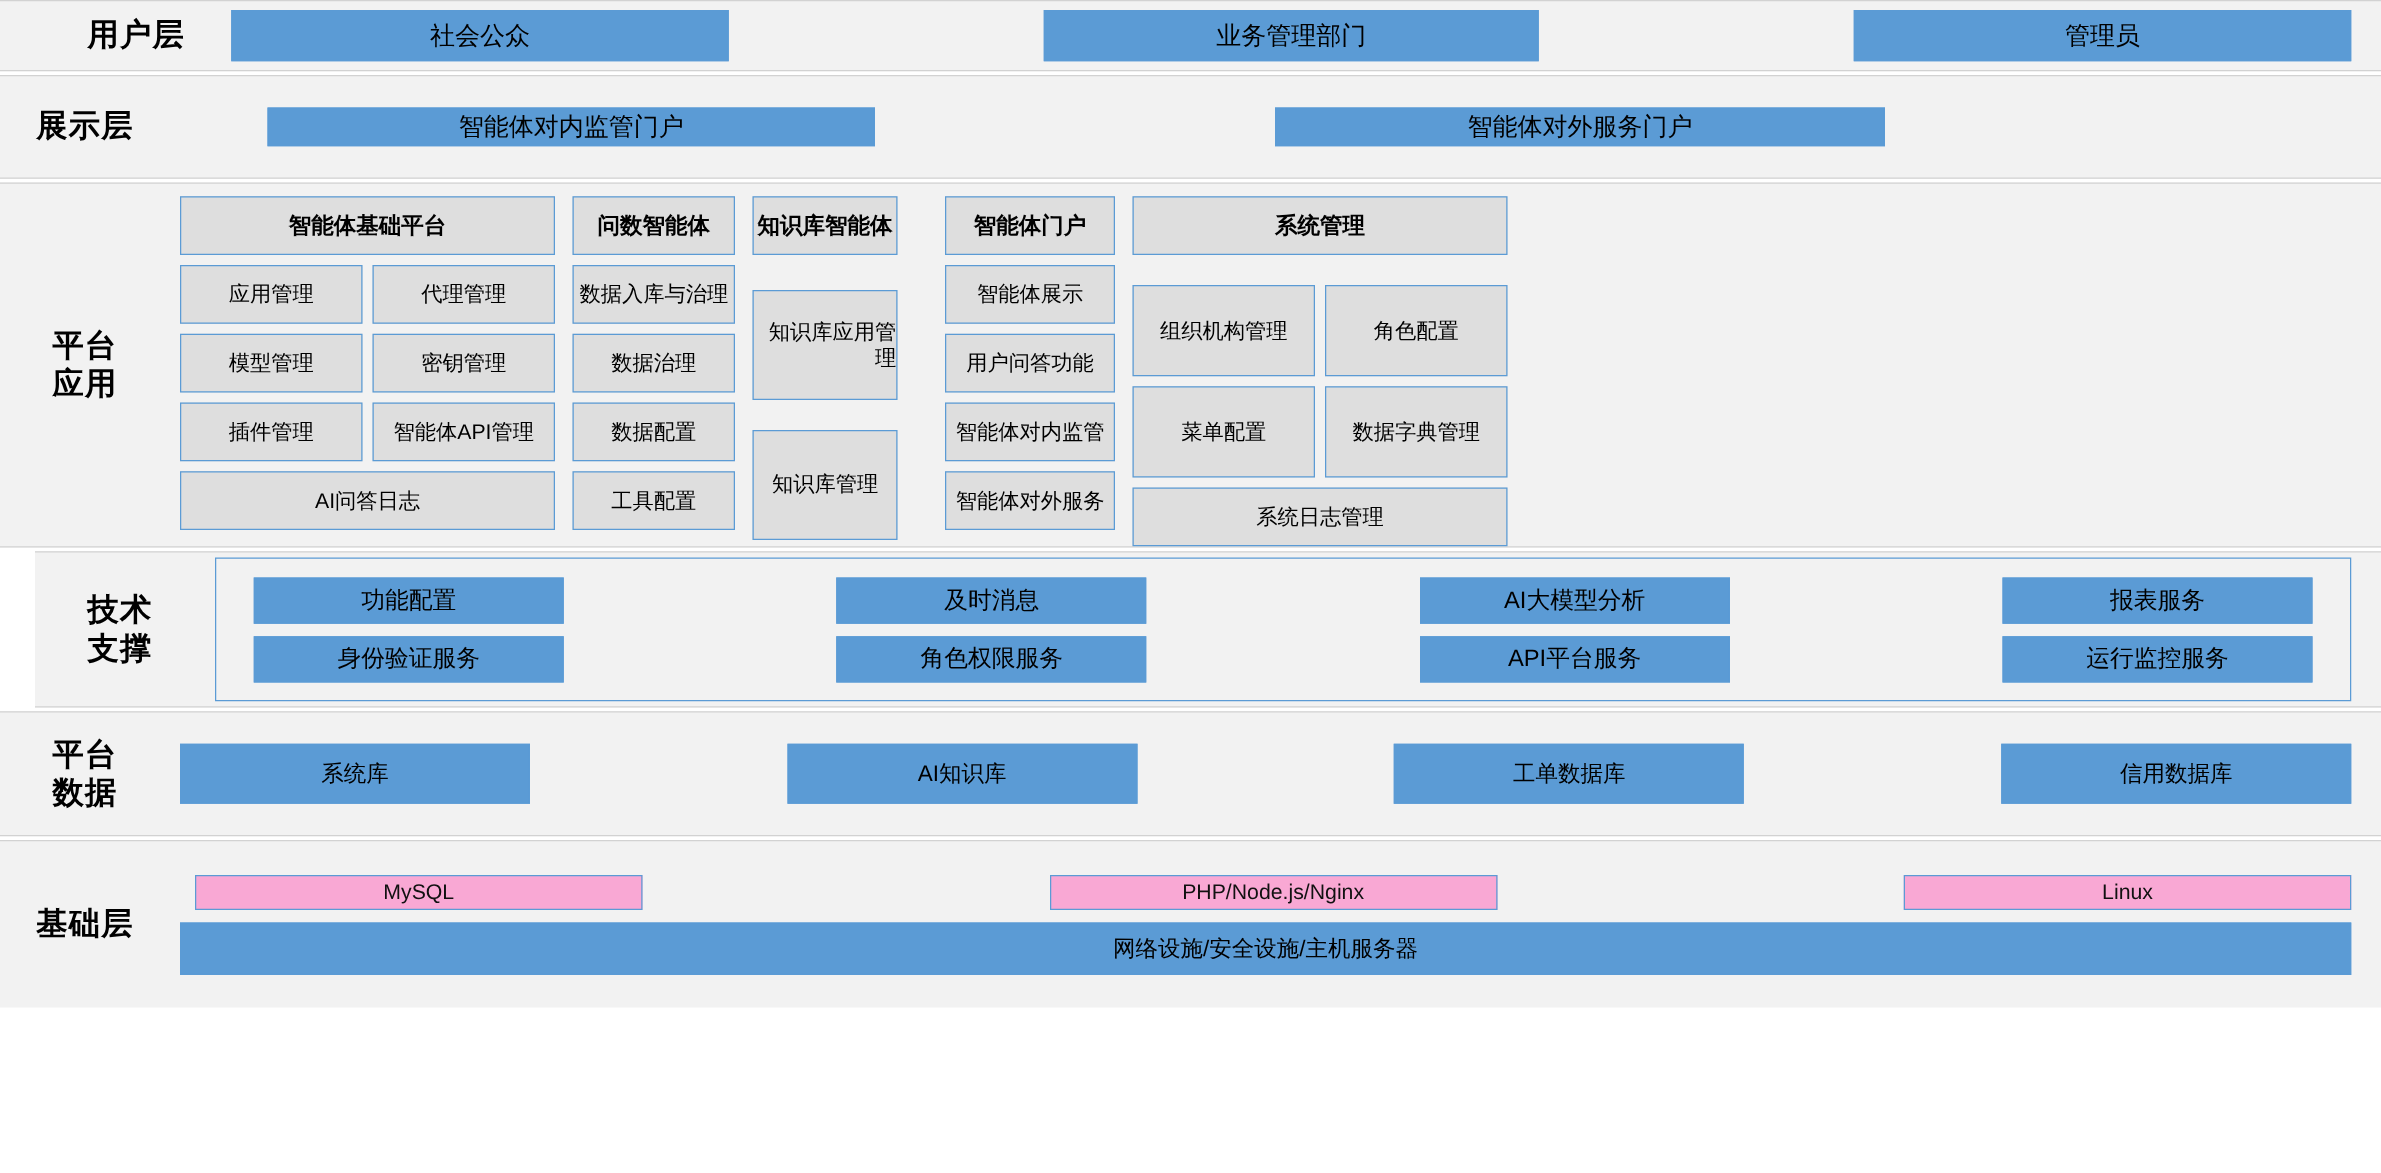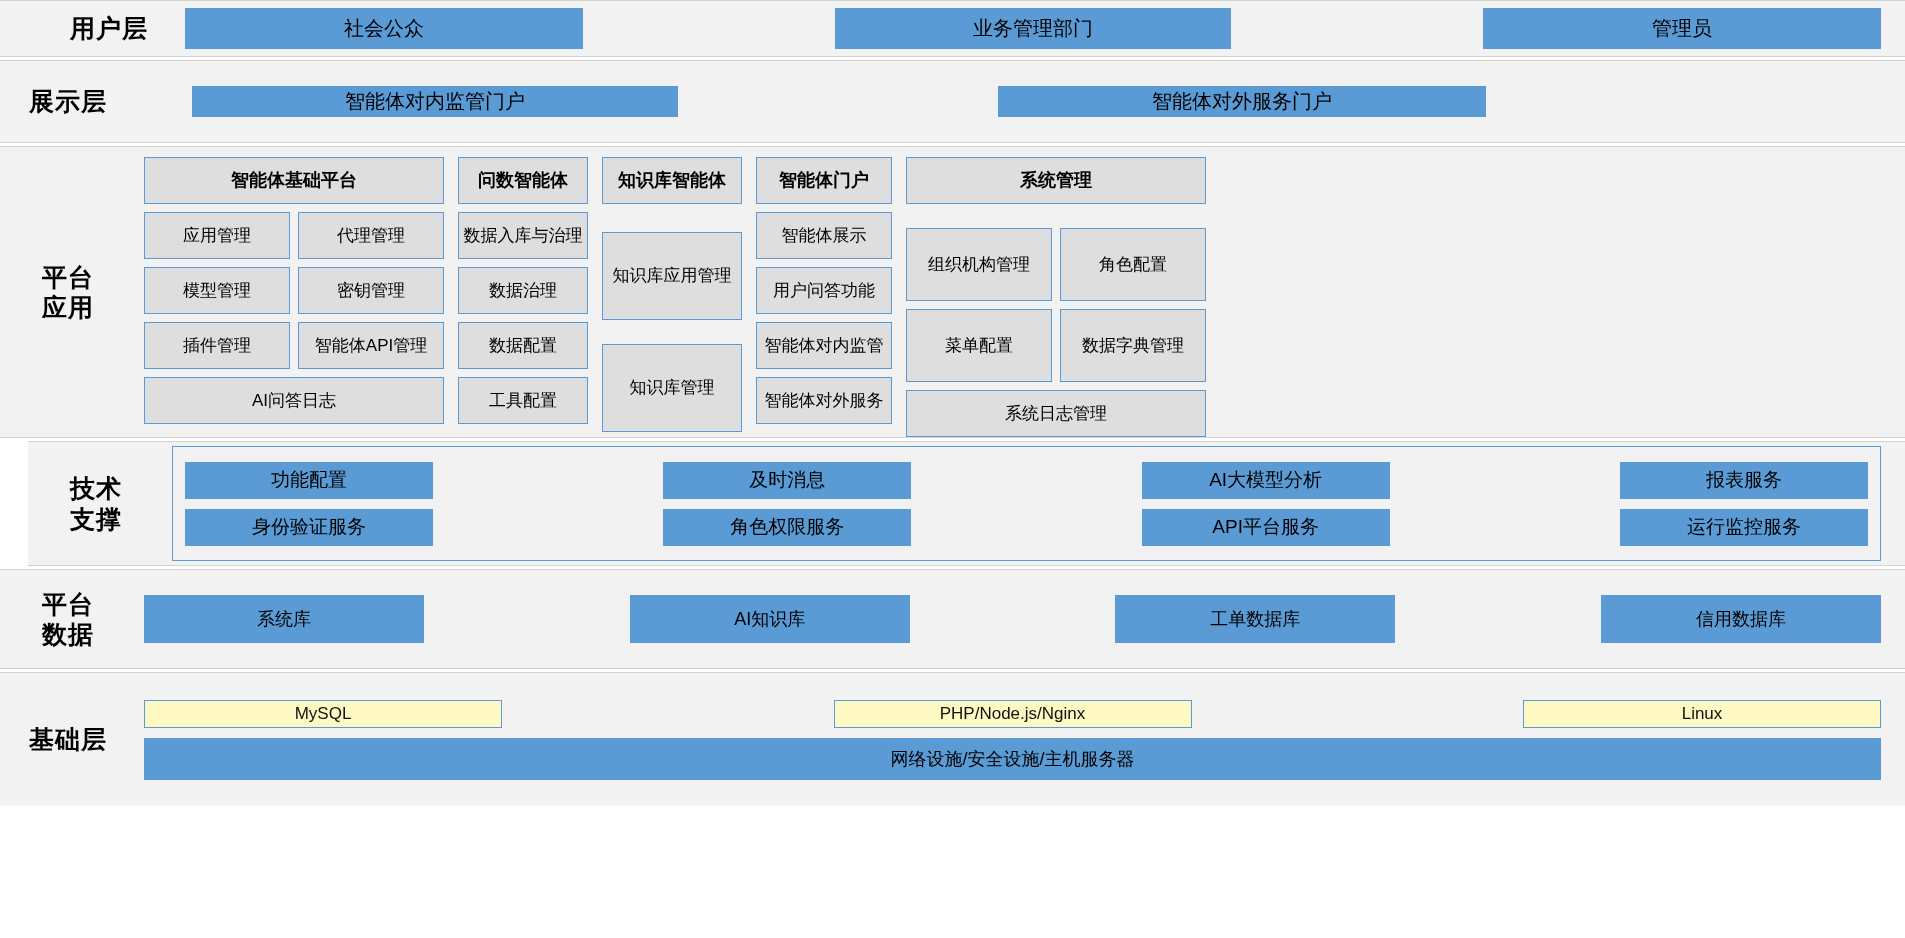--- a/index.html
+++ b/index.html
@@ -52,53 +52,54 @@
     border:1px solid #5b9bd5;
     color:#000;
     display:flex;align-items:center;justify-content:center;
     text-align:center;
     box-sizing:border-box;
     font-size:17px;
     line-height:1.25;
   }
   .grey-box.head{font-weight:bold;font-size:18px;}
   .grey-plain{
-    background:#fef9c3;
-    border:1px solid #5b9bd5;
+    background:#f9a8d4;
+    border:1px solid #5b9bd5;
+    margin-left:12px;
   }
 
   
   .l-user{height:57px;padding-left:41px;}
   .l-user .layer-body{align-items:center;justify-content:space-between;padding:0 24px 0 8px;gap:0;}
   .l-user .blue-box{height:41px;font-size:20px;}
   .u1{width:398px;margin-left:0;}
   .u2{width:396px;}
   .u3{width:398px;}
 
   
   .l-pres{height:83px;}
   .l-pres .layer-body{align-items:center;padding:0 24px 0 8px;}
   .l-pres .blue-box{height:31px;font-size:20px;}
-  .p1{width:486px;margin-left:48px;}
+  .p1{width:486px;margin-left:70px;}
   .p2{width:488px;margin-left:320px;}
 
   
   .l-app{height:292px;}
   .l-app .layer-body{padding:10px 24px 8px 8px;gap:14px;align-items:flex-start;}
   .app-col{display:flex;flex-direction:column;gap:8px;}
   .app-col .row{display:flex;gap:8px;}
   .app-col .grey-box{height:47px;}
 
   .col-a{width:300px;}
   .col-a .grey-box.half{width:146px;}
   .col-a .grey-box.full{width:300px;}
   .col-b{width:130px;}
   .col-b .grey-box{width:130px;}
   .col-c{width:140px;}
-  .col-c .grey-box{width:140px;text-align:right;}
+  .col-c .grey-box{width:116px;text-align:right;}
   .col-c .tall{height:88px;}
   .col-d{width:144px;}
   .col-d .grey-box{width:144px;}
   .col-d .tall{height:88px;}
   .col-e{width:136px;}
   .col-e .grey-box{width:136px;}
   .col-f{width:300px;}
   .col-f .grey-box.half{width:146px;}
   .col-f .grey-box.full{width:300px;}
   .col-f .tall{height:73px;}
@@ -108,21 +109,21 @@
 
   
   .l-tech{height:125px;margin-left:28px;}
   .l-tech .layer-body{padding:4px 24px 4px 8px;}
   .tech-frame{
     flex:1 1 auto;
     border:1px solid #5b9bd5;
     background:#f2f2f2;
     display:flex;flex-direction:column;justify-content:center;
     gap:10px;
-    padding:10px 12px;
+    padding:10px 30px;
     box-sizing:border-box;
   }
   .tech-row{display:flex;justify-content:space-between;}
   .tech-frame .blue-box{width:248px;height:37px;font-size:19px;}
 
   
   .l-data{height:100px;}
   .l-data .layer-body{align-items:center;justify-content:space-between;padding:0 24px 0 8px;}
   .l-data .blue-box{width:280px;height:48px;font-size:18px;}
 

